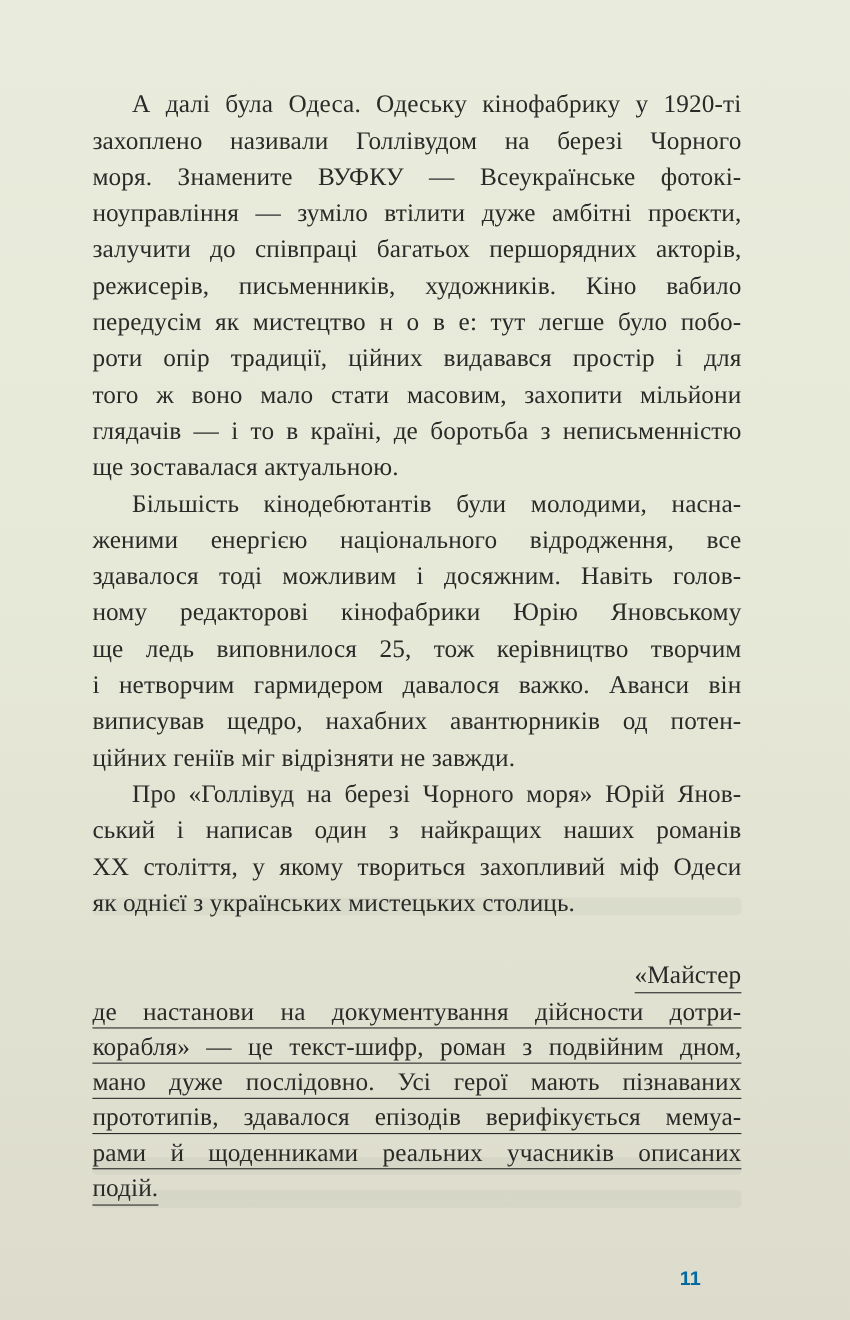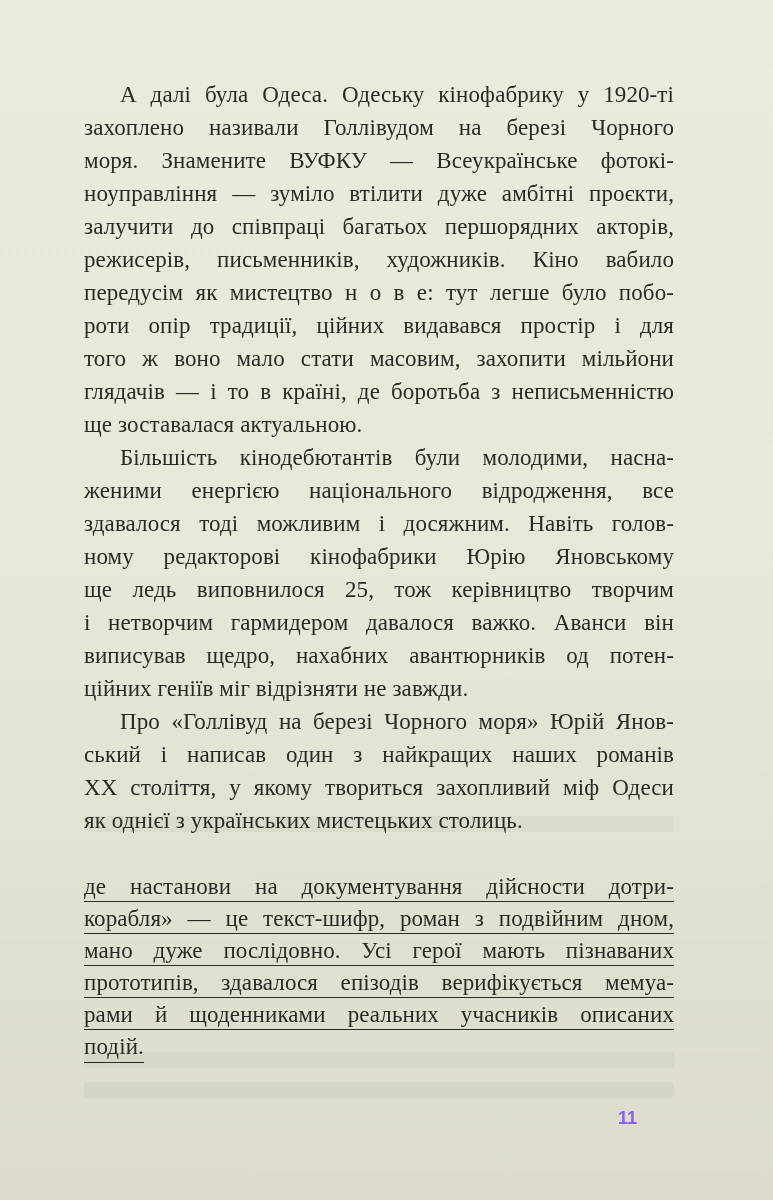--- a/index.html
+++ b/index.html
@@ -18,23 +18,23 @@
   .line { display: block; white-space: nowrap; height: 33px; }
   .justify { text-align: justify; text-align-last: justify; }
   .indent { padding-left: 36px; }
   .ul { border-bottom: 1.5px solid #2a2a28; height: 31px; }
   .ul-short { display: inline-block; border-bottom: 1.5px solid #2a2a28; line-height: 31px; }
   .ghost {
     position: absolute; left: 84px; width: 590px; height: 16px;
     background: rgba(120,125,115,0.07); border-radius: 4px;
   }
   .page-number {
-    position: absolute; left: 618px; top: 1108px;
+    position: absolute; left: 618px; top: 1152px;
     font-family: "Liberation Sans", "DejaVu Sans", sans-serif;
-    font-weight: bold; font-size: 18px; color: #8b5cf6;
+    font-weight: bold; font-size: 18px; color: #0369a1;
   }
 </style>
 </head>
 <body>
 
 <div class="ghost" style="top:816px;"></div>
 <div class="ghost" style="top:1052px;"></div>
 <div class="ghost" style="top:1082px;"></div>
 
 <div class="page-text">
@@ -67,20 +67,21 @@
   <div>
     <span class="line justify indent">Про «Голлівуд на березі Чорного моря» Юрій Янов-</span>
     <span class="line justify">ський і написав один з найкращих наших романів</span>
     <span class="line justify">XX століття, у якому твориться захопливий міф Одеси</span>
     <span class="line">як однієї з українських мистецьких столиць.</span>
   </div>
 
   <div style="height:33px;"></div>
 
   <div>
+    <span class="line" style="text-align:right;"><span class="ul-short">«Майстер</span></span>
     <span class="line justify ul">де настанови на документування дійсности дотри-</span>
     <span class="line justify ul">корабля» — це текст-шифр, роман з подвійним дном,</span>
     <span class="line justify ul">мано дуже послідовно. Усі герої мають пізнаваних</span>
     <span class="line justify ul">прототипів, здавалося епізодів верифікується мемуа-</span>
     <span class="line justify ul">рами й щоденниками реальних учасників описаних</span>
     <span class="line"><span class="ul-short">подій.</span></span>
   </div>
 </div>
 
 <div class="page-number">11</div>

